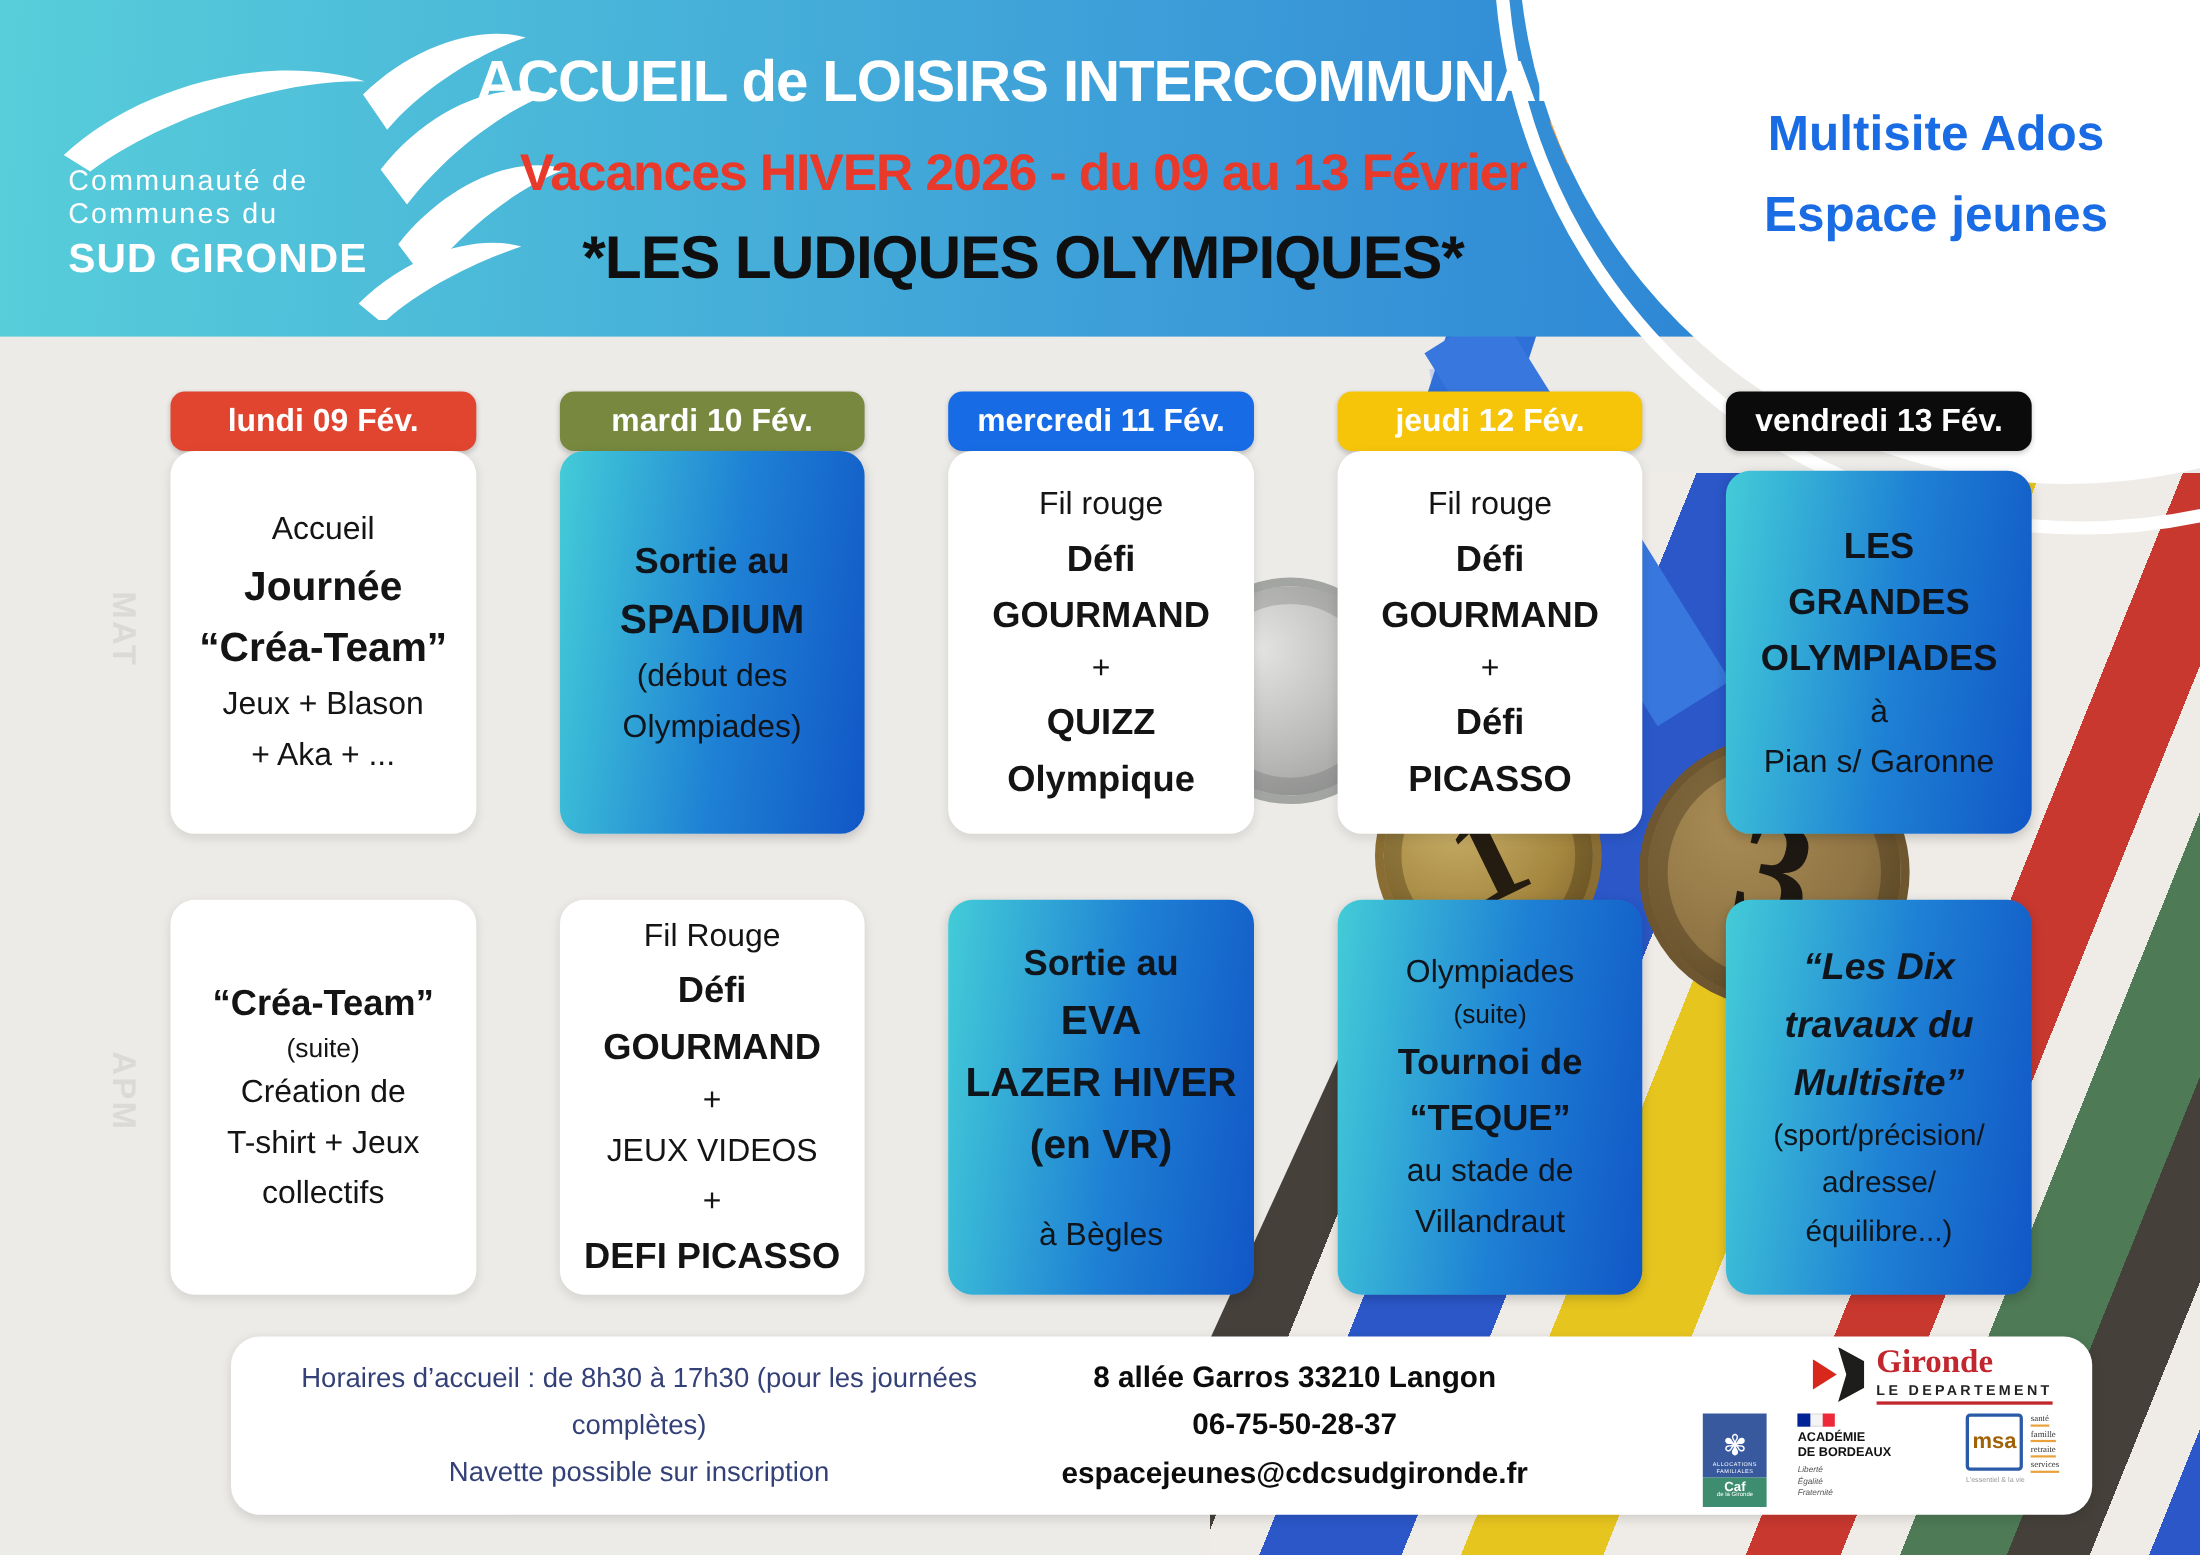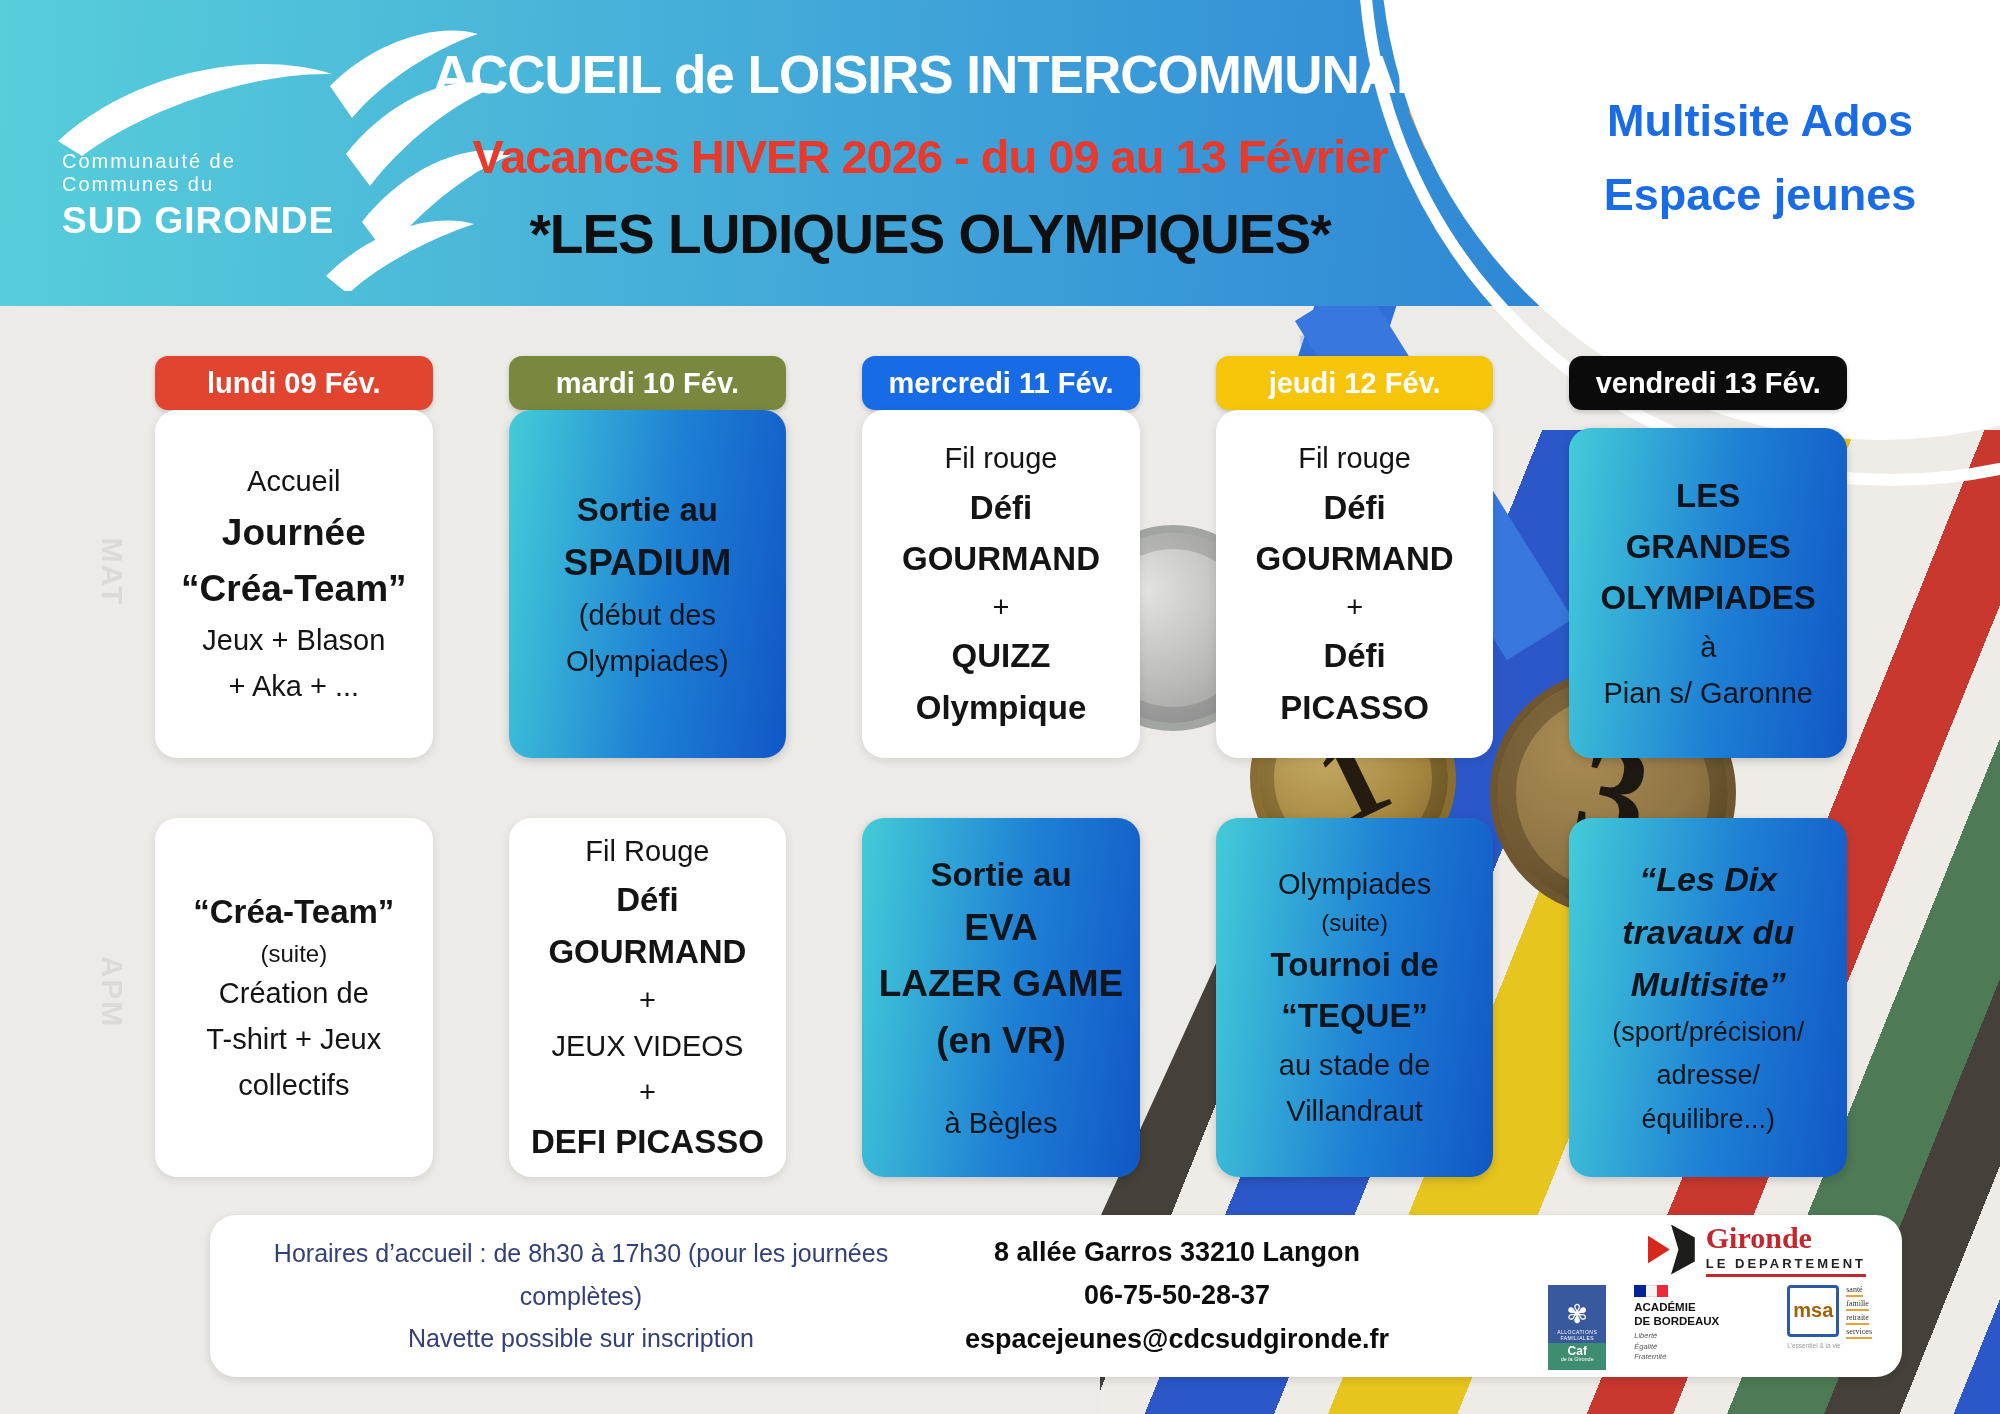--- a/index.html
+++ b/index.html
@@ -36,21 +36,21 @@
   .medal-gold .num{font-size:120px;transform:rotate(-26deg);}
   .medal-bronze .num{font-size:140px;transform:rotate(12deg);color:#1d1812;}
   
   .header{
     position:absolute;left:0;top:0;width:2000px;height:306px;z-index:1;
     background:linear-gradient(93deg,#57ceda 0%,#3b9bd8 55%,#2273d2 100%);
   }
   .logo-waves{position:absolute;left:40px;top:26px;width:470px;height:265px;}
   .logo-waves path{fill:#ffffff;}
   .logo-text{position:absolute;left:62px;top:150px;color:#fff;line-height:1.15;}
-  .logo-l1,.logo-l2{font-size:20px;letter-spacing:2px;}
+  .logo-l1,.logo-l2{font-size:26px;letter-spacing:2px;}
   .logo-l3{font-size:37px;font-weight:bold;letter-spacing:1px;margin-top:4px;}
   .title-block{position:absolute;left:420px;top:44px;width:1020px;text-align:center;}
   .title-1{font-size:53px;font-weight:bold;color:#fff;letter-spacing:-1px;}
   .title-1 .lite{font-weight:600;}
   .title-2{font-size:47px;font-weight:bold;color:#e8392b;margin-top:24px;letter-spacing:-1px;}
   .title-3{font-size:55px;font-weight:bold;color:#0f0f0f;margin-top:18px;letter-spacing:-1px;}
   .hand{position:absolute;left:1405px;top:62px;font-family:"DejaVu Sans",sans-serif;
     font-size:96px;color:#f6a04d;transform:rotate(-18deg);z-index:2;text-shadow:0 2px 0 rgba(210,120,30,.45);}
   .badge-ring{position:absolute;left:1358px;top:-582px;width:1044px;height:1044px;border-radius:50%;
     border:12px solid #ffffff;z-index:2;}
@@ -236,21 +236,21 @@
         <div class="ln ln-b">Défi</div>
         <div class="ln ln-b">GOURMAND</div>
         <div class="ln ln-r">+</div>
         <div class="ln ln-r">JEUX VIDEOS</div>
         <div class="ln ln-r">+</div>
         <div class="ln ln-b">DEFI PICASSO</div>
       </div>
       <div class="card card-gradient">
         <div class="ln ln-b">Sortie au</div>
         <div class="ln ln-B">EVA</div>
-        <div class="ln ln-B">LAZER GAME</div>
+        <div class="ln ln-B">LAZER HIVER</div>
         <div class="ln ln-B">(en VR)</div>
         <div class="ln ln-rgap">à Bègles</div>
       </div>
       <div class="card card-gradient">
         <div class="ln ln-r">Olympiades</div>
         <div class="ln ln-sm">(suite)</div>
         <div class="ln ln-b">Tournoi de</div>
         <div class="ln ln-b">“TEQUE”</div>
         <div class="ln ln-r">au stade de</div>
         <div class="ln ln-r">Villandraut</div>

